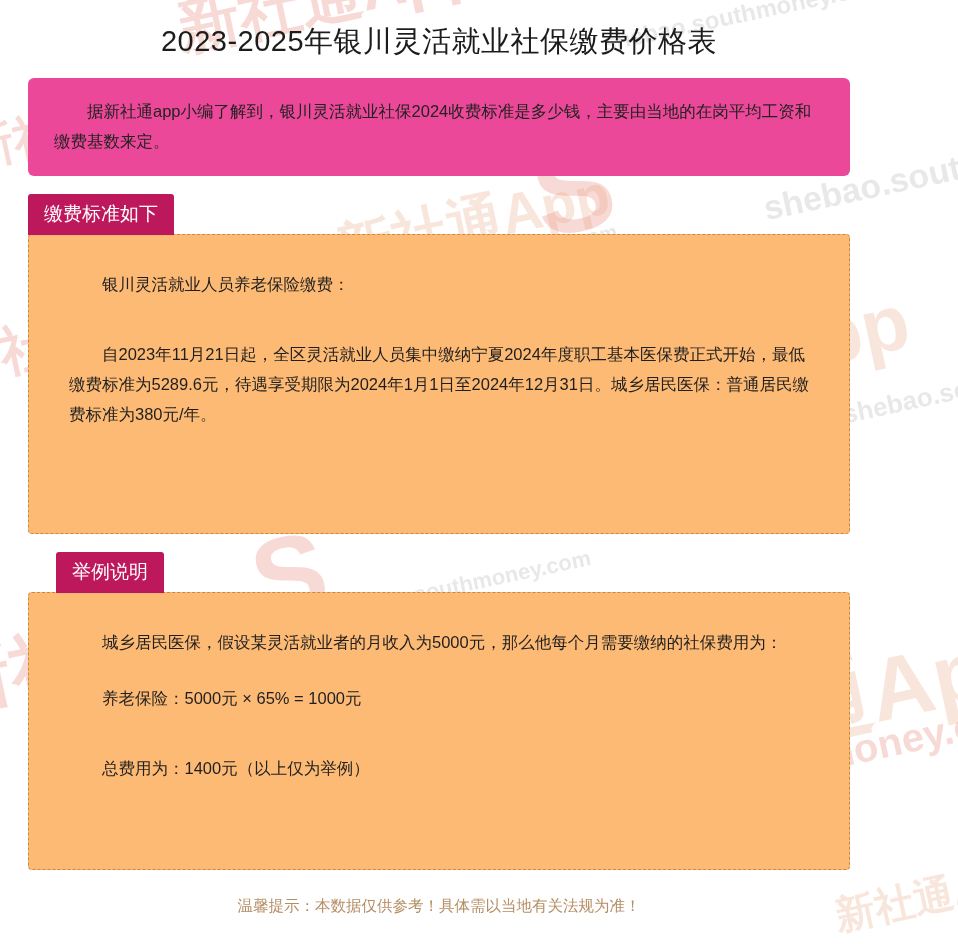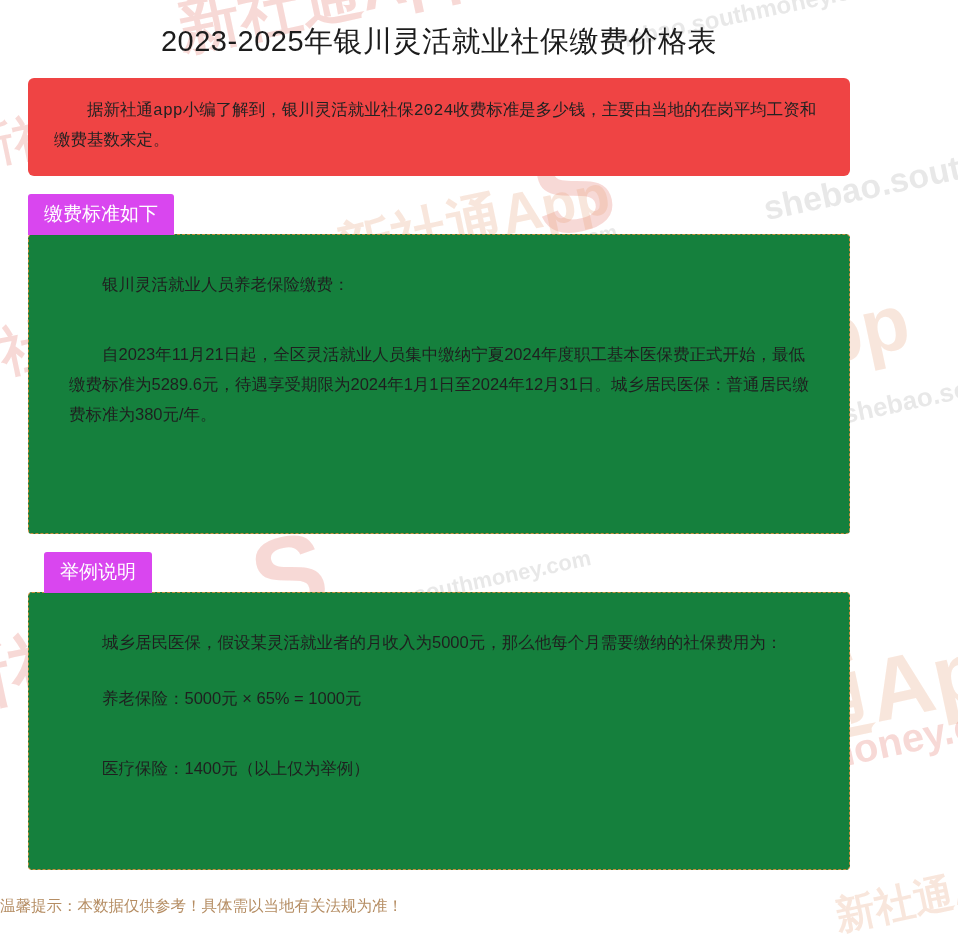--- a/index.html
+++ b/index.html
@@ -56,58 +56,57 @@
     font-size: 29px;
     color: #1c1c1c;
     padding: 22px 0 16px 0;
     letter-spacing: 0.5px;
     font-weight: normal;
     margin: 0;
   }
 
   .intro-box {
     margin: 0 28px;
-    background: #ef4444;
+    background: #ec4899;
     border-radius: 6px;
     padding: 18px 26px 20px 26px;
     box-sizing: border-box;
-    font-family: Liberation Mono, monospace;
   }
   .intro-box p {
     margin: 0;
     font-size: 16.5px;
     line-height: 30px;
     color: #222;
     text-indent: 2em;
   }
 
   .section {
     margin: 18px 28px 0 28px;
     position: relative;
   }
 
   .section-tag {
     display: inline-block;
-    background: #d946ef;
+    background: #be185d;
     color: #ffffff;
     font-size: 19px;
     padding: 7px 16px 8px 16px;
     border-radius: 3px 3px 0 0;
     position: relative;
     z-index: 3;
     margin-left: 0px;
     box-shadow: 0 1px 0 rgba(0,0,0,.04);
   }
   .section-tag.tag-indent {
-    margin-left: 16px;
+    margin-left: 28px;
   }
 
   .dashed-box {
     border: 1px dashed #c98b3a;
-    background: #15803d;
+    background: #fdba74;
     border-radius: 4px;
     padding: 34px 40px 34px 40px;
     box-sizing: border-box;
     margin-top: -1px;
   }
   .dashed-box.first {
     min-height: 300px;
   }
   .dashed-box.second {
     min-height: 278px;
@@ -119,20 +118,21 @@
     line-height: 30px;
     color: #1f1f1f;
     text-indent: 2em;
   }
   .dashed-box p:last-child {
     margin-bottom: 0;
     margin-top: 40px;
   }
 
   .footer-note {
+    text-align: center;
     color: #b58d63;
     font-size: 15.5px;
     padding-top: 26px;
   }
 </style>
 </head>
 <body>
 
 <div class="wm-layer">
   <div class="wm wm-red" style="left:170px; top:-12px; font-size:62px; transform:rotate(-12deg);">新社通App</div>
@@ -171,19 +171,19 @@
       <p>银川灵活就业人员养老保险缴费：</p>
       <p>自2023年11月21日起，全区灵活就业人员集中缴纳宁夏2024年度职工基本医保费正式开始，最低缴费标准为5289.6元，待遇享受期限为2024年1月1日至2024年12月31日。城乡居民医保：普通居民缴费标准为380元/年。</p>
     </div>
   </div>
 
   <div class="section">
     <div class="section-tag tag-indent">举例说明</div>
     <div class="dashed-box second">
       <p>城乡居民医保，假设某灵活就业者的月收入为5000元，那么他每个月需要缴纳的社保费用为：</p>
       <p>养老保险：5000元 × 65% = 1000元</p>
-      <p>医疗保险：1400元（以上仅为举例）</p>
+      <p>总费用为：1400元（以上仅为举例）</p>
     </div>
   </div>
 
   <div class="footer-note">温馨提示：本数据仅供参考！具体需以当地有关法规为准！</div>
 
 </div>
 
 </body></html>

